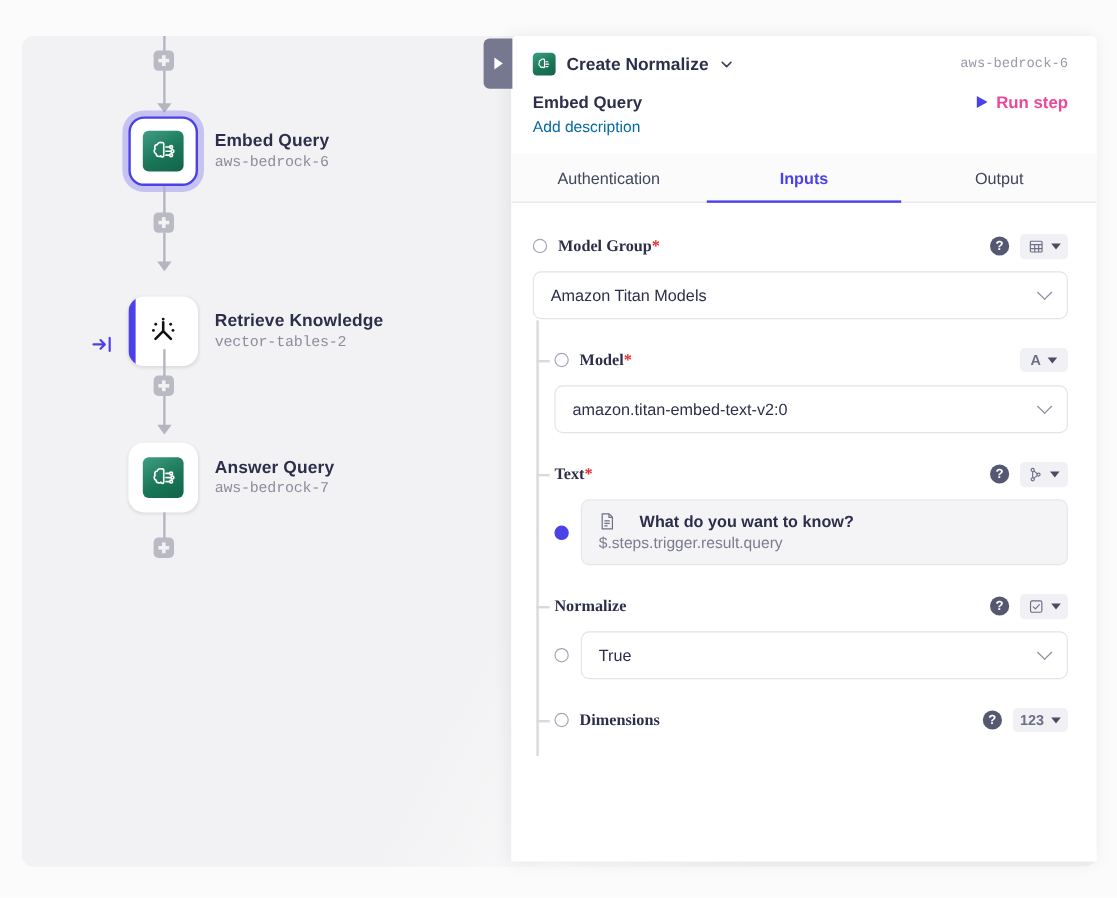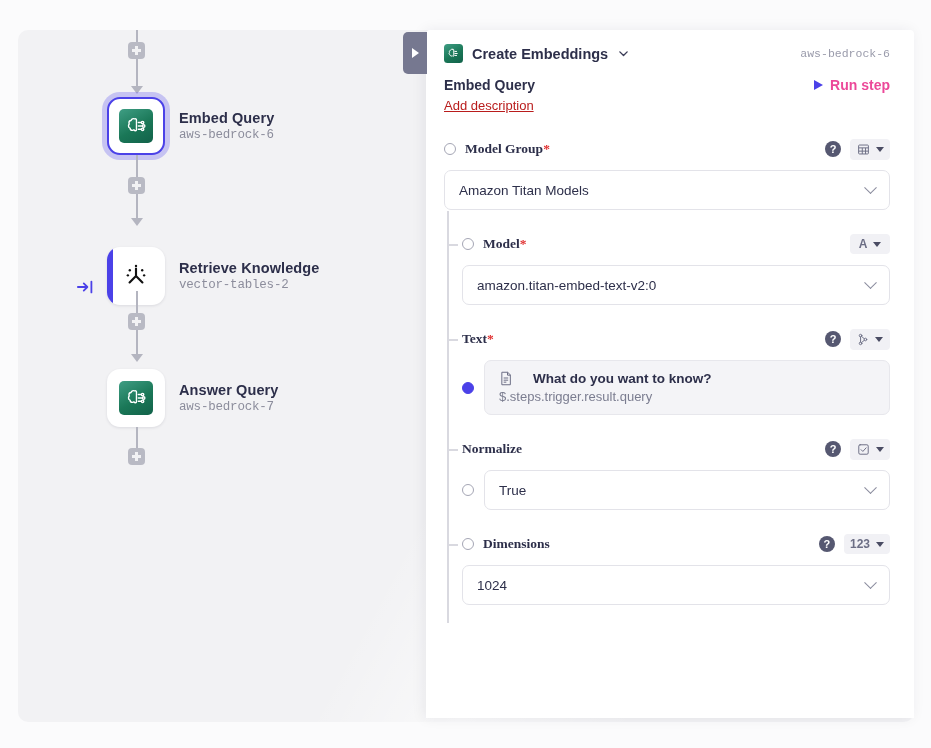--- a/index.html
+++ b/index.html
@@ -107,21 +107,21 @@
     display: flex; align-items: center; justify-content: center; flex: none;
   }
   .head-title { font-size: 14.5px; font-weight: 700; color: #2d2f4a; }
   .head-ref { font-family: "Liberation Mono", monospace; font-size: 11.5px; color: #9a9bab; }
 
   .head-row2 {
     display: flex; align-items: flex-start; justify-content: space-between;
     margin-top: 14px;
   }
   .step-name { font-size: 14px; font-weight: 700; color: #2d2f4a; }
-  .step-desc { font-size: 13px; color: #b91c1c; margin-top: 5px; text-decoration: underline; }
+  .step-desc { font-size: 13px; color: #0369a1; margin-top: 5px; }
   .run-step { display: flex; align-items: center; gap: 7px; cursor: pointer; }
   .run-step .tri {
     width: 0; height: 0;
     border-top: 5.5px solid transparent; border-bottom: 5.5px solid transparent;
     border-left: 9px solid #4b41e8;
   }
   .run-step span { font-size: 14px; font-weight: 700; color: #ec4899; }
 
   .tabs {
     display: flex; margin-top: 15px;
@@ -309,40 +309,45 @@
 
     <div class="panel-head">
       <div class="head-row1">
         <div class="head-left">
           <div class="head-icon">
             <svg width="13" height="13" viewBox="0 0 24 24" fill="none" stroke="#fff" stroke-width="1.8" stroke-linecap="round" stroke-linejoin="round">
               <path d="M10.5 4.2c-1.6-.6-3.4.2-3.9 1.8-1.3.1-2.3 1.2-2.3 2.5 0 .5.2 1 .4 1.4-.6.5-.9 1.2-.9 2 0 1.1.7 2.1 1.7 2.4.1 1.4 1.3 2.5 2.7 2.5.6 0 1.2-.2 1.6-.6.3.6 1 1 1.7 1 .6 0 1-.4 1-1V5.4c0-.9-.7-1.5-1.5-1.2z"></path>
               <path d="M14.5 8.2h3.2M14.5 12h4.4M14.5 15.6h3.2"></path>
             </svg>
           </div>
-          <div class="head-title">Create Embeddings</div>
+          <div class="head-title">Create Normalize</div>
           <svg width="13" height="13" viewBox="0 0 16 16" fill="none" stroke="#3b3d57" stroke-width="1.7" stroke-linecap="round" stroke-linejoin="round">
             <path d="M3.5 6l4.5 4.5L12.5 6"></path>
           </svg>
         </div>
         <div class="head-ref">aws-bedrock-6</div>
       </div>
 
       <div class="head-row2">
         <div>
           <div class="step-name">Embed Query</div>
           <div class="step-desc">Add description</div>
         </div>
         <div class="run-step">
           <div class="tri"></div>
           <span>Run step</span>
         </div>
       </div>
     </div>
 
+    <div class="tabs">
+      <div class="tab">Authentication</div>
+      <div class="tab active">Inputs</div>
+      <div class="tab">Output</div>
+    </div>
 
     <div class="form">
       <div class="tree-line"></div>
 
       <div class="field">
         <div class="field-head">
           <div class="label-wrap">
             <div class="radio-dot"></div>
             <div class="label-txt"><span>Model Group</span><span class="req">*</span></div>
           </div>
@@ -451,23 +456,17 @@
             <div class="label-txt"><span>Dimensions</span><span class="req"></span></div>
           </div>
           <div class="field-tools">
             <div class="help-icon">?</div>
             <div class="type-badge">
               <span class="glyph">123</span>
               <div class="caret"></div>
             </div>
           </div>
         </div>
-        <div class="select-row">
-          <div class="select">
-            <span>1024</span>
-            <span class="chev"></span>
-          </div>
-        </div>
       </div>
 
     </div>
   </div>
 </div>
 
 </body></html>

